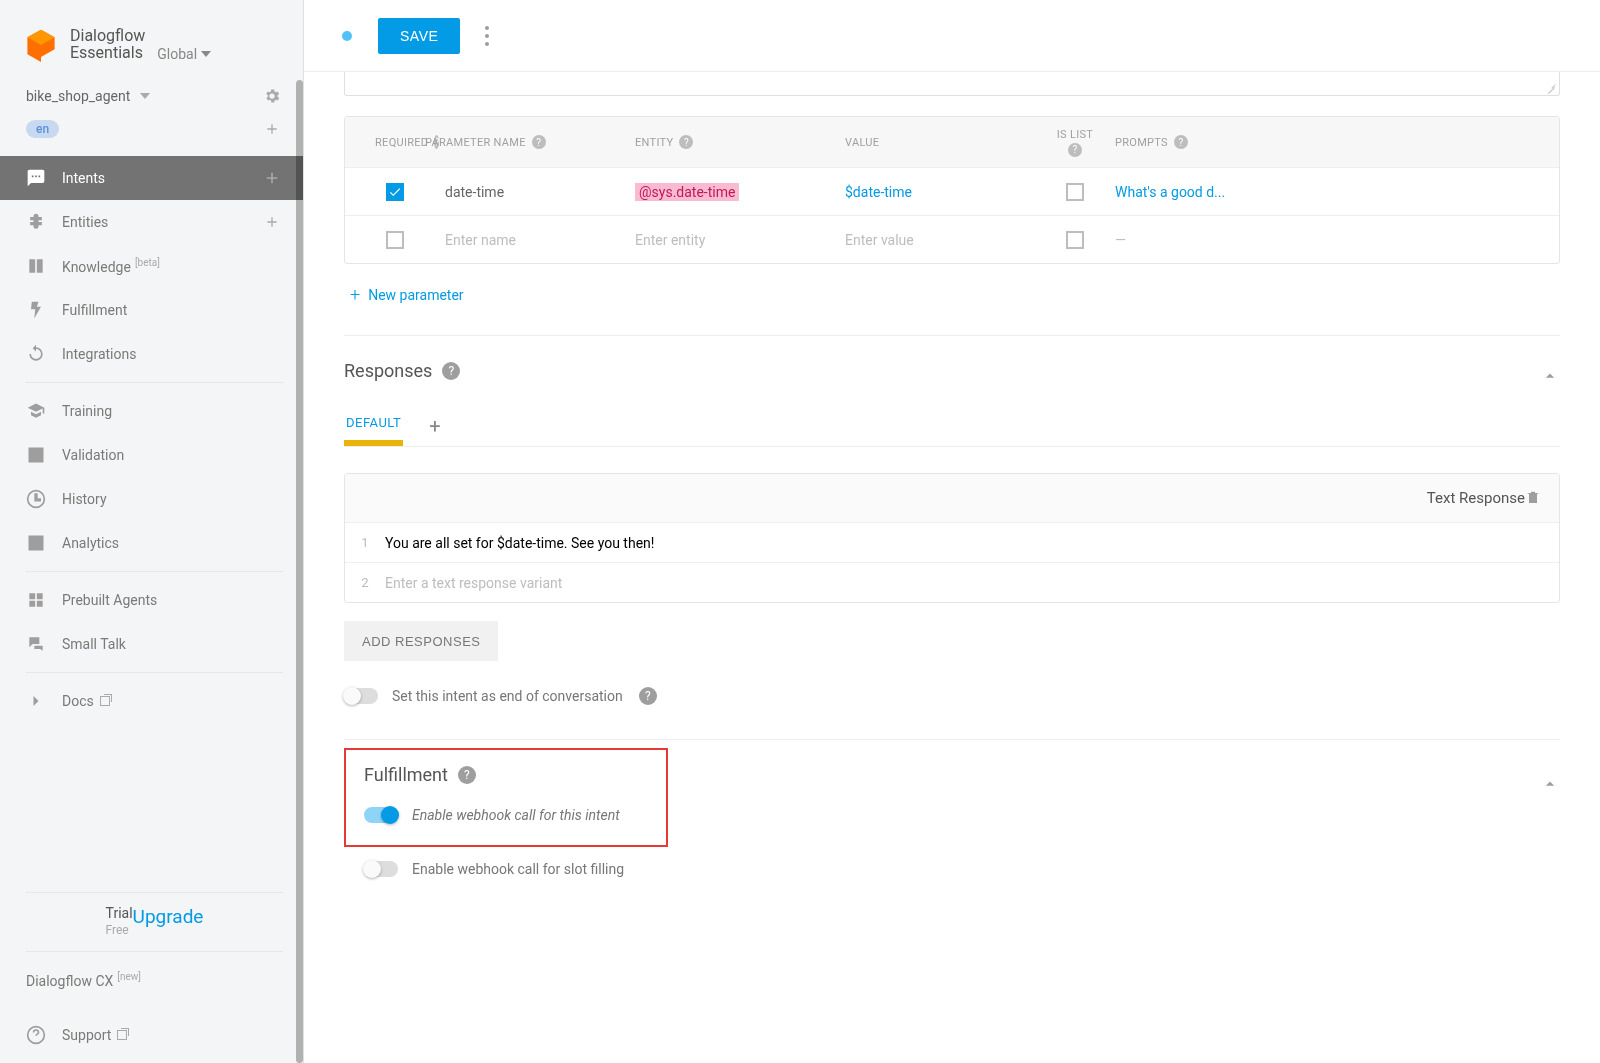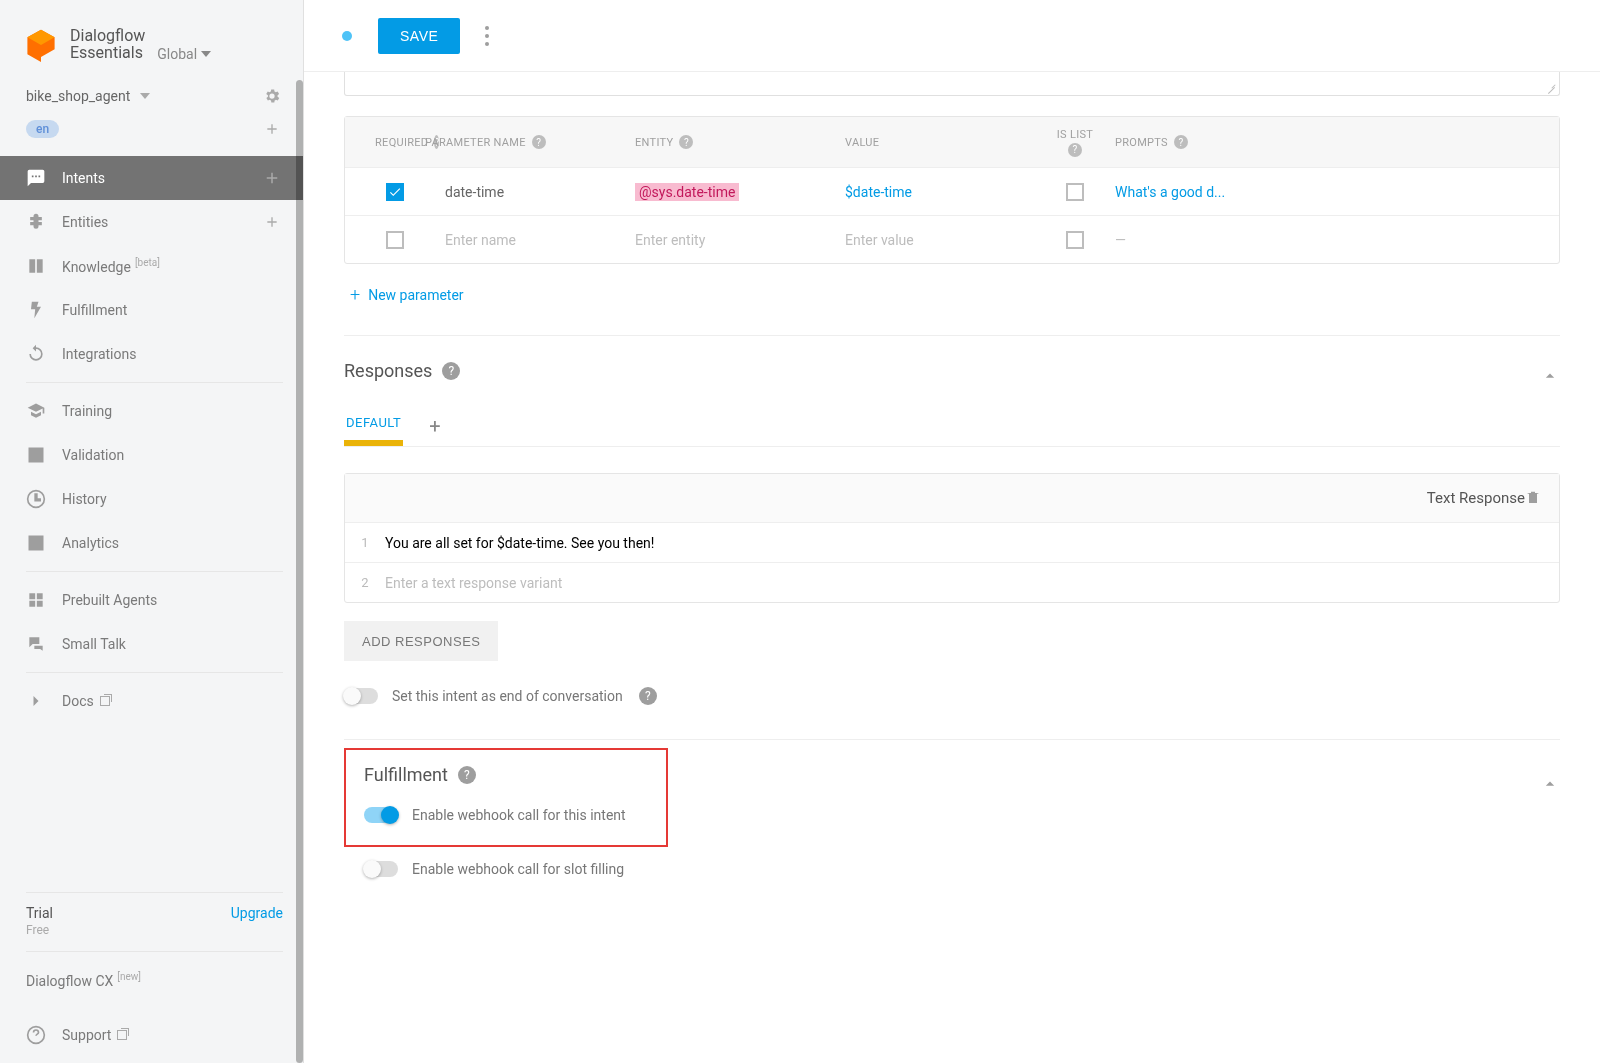--- a/index.html
+++ b/index.html
@@ -33,25 +33,25 @@
 .nav { display:flex; flex-direction:column; padding-top:6px; overflow:hidden;}
 .nav-item { display:flex; align-items:center; height:44px; padding:0 20px 0 26px; color:#7a7a7a; cursor:pointer; justify-content:space-between;}
 .nav-item .nav-left { display:flex; align-items:center; }
 .nav-item .nav-icon { width:20px; height:20px; margin-right:16px; fill:#9e9e9e; flex-shrink:0;}
 .nav-item.active { background:#737373; color:#fff; }
 .nav-item.active .nav-icon { fill:#fff; }
 .nav-item .beta { font-size:10px; color:#aaa; margin-left:4px; vertical-align:super;}
 .nav-sep { height:1px; background:#e6e6e6; margin:6px 20px 6px 26px; }
 
 .sidebar-footer { margin-top:auto; padding:14px 20px 0 26px; color:#7a7a7a; }
-.trial-row { display:flex; justify-content:space-between; align-items:flex-start; padding-bottom:14px; border-top:1px solid #e6e6e6; padding-top:12px;}
+.trial-row { display:flex; justify-content:center; align-items:flex-start; padding-bottom:14px; border-top:1px solid #e6e6e6; padding-top:12px;}
 .trial-left { display:flex; flex-direction:column; }
 .trial-label { font-size:14px; color:#555;}
 .trial-sub { font-size:12px; color:#aaa; margin-top:2px;}
-.upgrade { color:#039be5; font-size:14px; cursor:pointer;}
+.upgrade { color:#039be5; font-size:19px; cursor:pointer;}
 .cx-row, .support-row { display:flex; align-items:center; height:56px; color:#7a7a7a; }
 .cx-row { border-top:1px solid #e6e6e6; }
 .cx-row .beta { font-size:10px; color:#aaa; margin-left:4px; vertical-align:super;}
 .support-row .nav-icon { fill:#9e9e9e; margin-right:16px;}
 .ext-icon { width:10px;height:10px; margin-left:6px; display:inline-block; border:1px solid #aaa; position:relative;}
 .ext-icon::after{content:"";position:absolute;left:3px;top:-3px;width:7px;height:7px;border-top:1px solid #aaa;border-right:1px solid #aaa;}
 
 
 .main { flex:1; display:flex; flex-direction:column; background:#fff; }
 .topbar { height:72px; display:flex; align-items:center; padding:0 40px 0 38px; border-bottom:1px solid #eee; }
@@ -456,21 +456,21 @@
         <span class="chevron" style="top:26px;">
             <svg viewBox="0 0 24 24">
               <path d="M7 14l5-5 5 5z"></path>
             </svg>
           </span>
         <div class="highlight-box">
           <div class="section-header">
             <span class="section-title">Fulfillment</span>
             <span class="section-help">?</span>
           </div>
-          <div class="toggle-row" style="margin-top:8px;">
+          <div class="toggle-row" style="margin-top:8px;font-style:italic;">
             <span class="toggle on">
                 <span class="knob"></span>
               </span>
             <span class="toggle-label">Enable webhook call for this intent</span>
           </div>
         </div>
         <div class="toggle-row" style="margin-top:14px; margin-left:20px;">
           <span class="toggle">
               <span class="knob"></span>
             </span>

